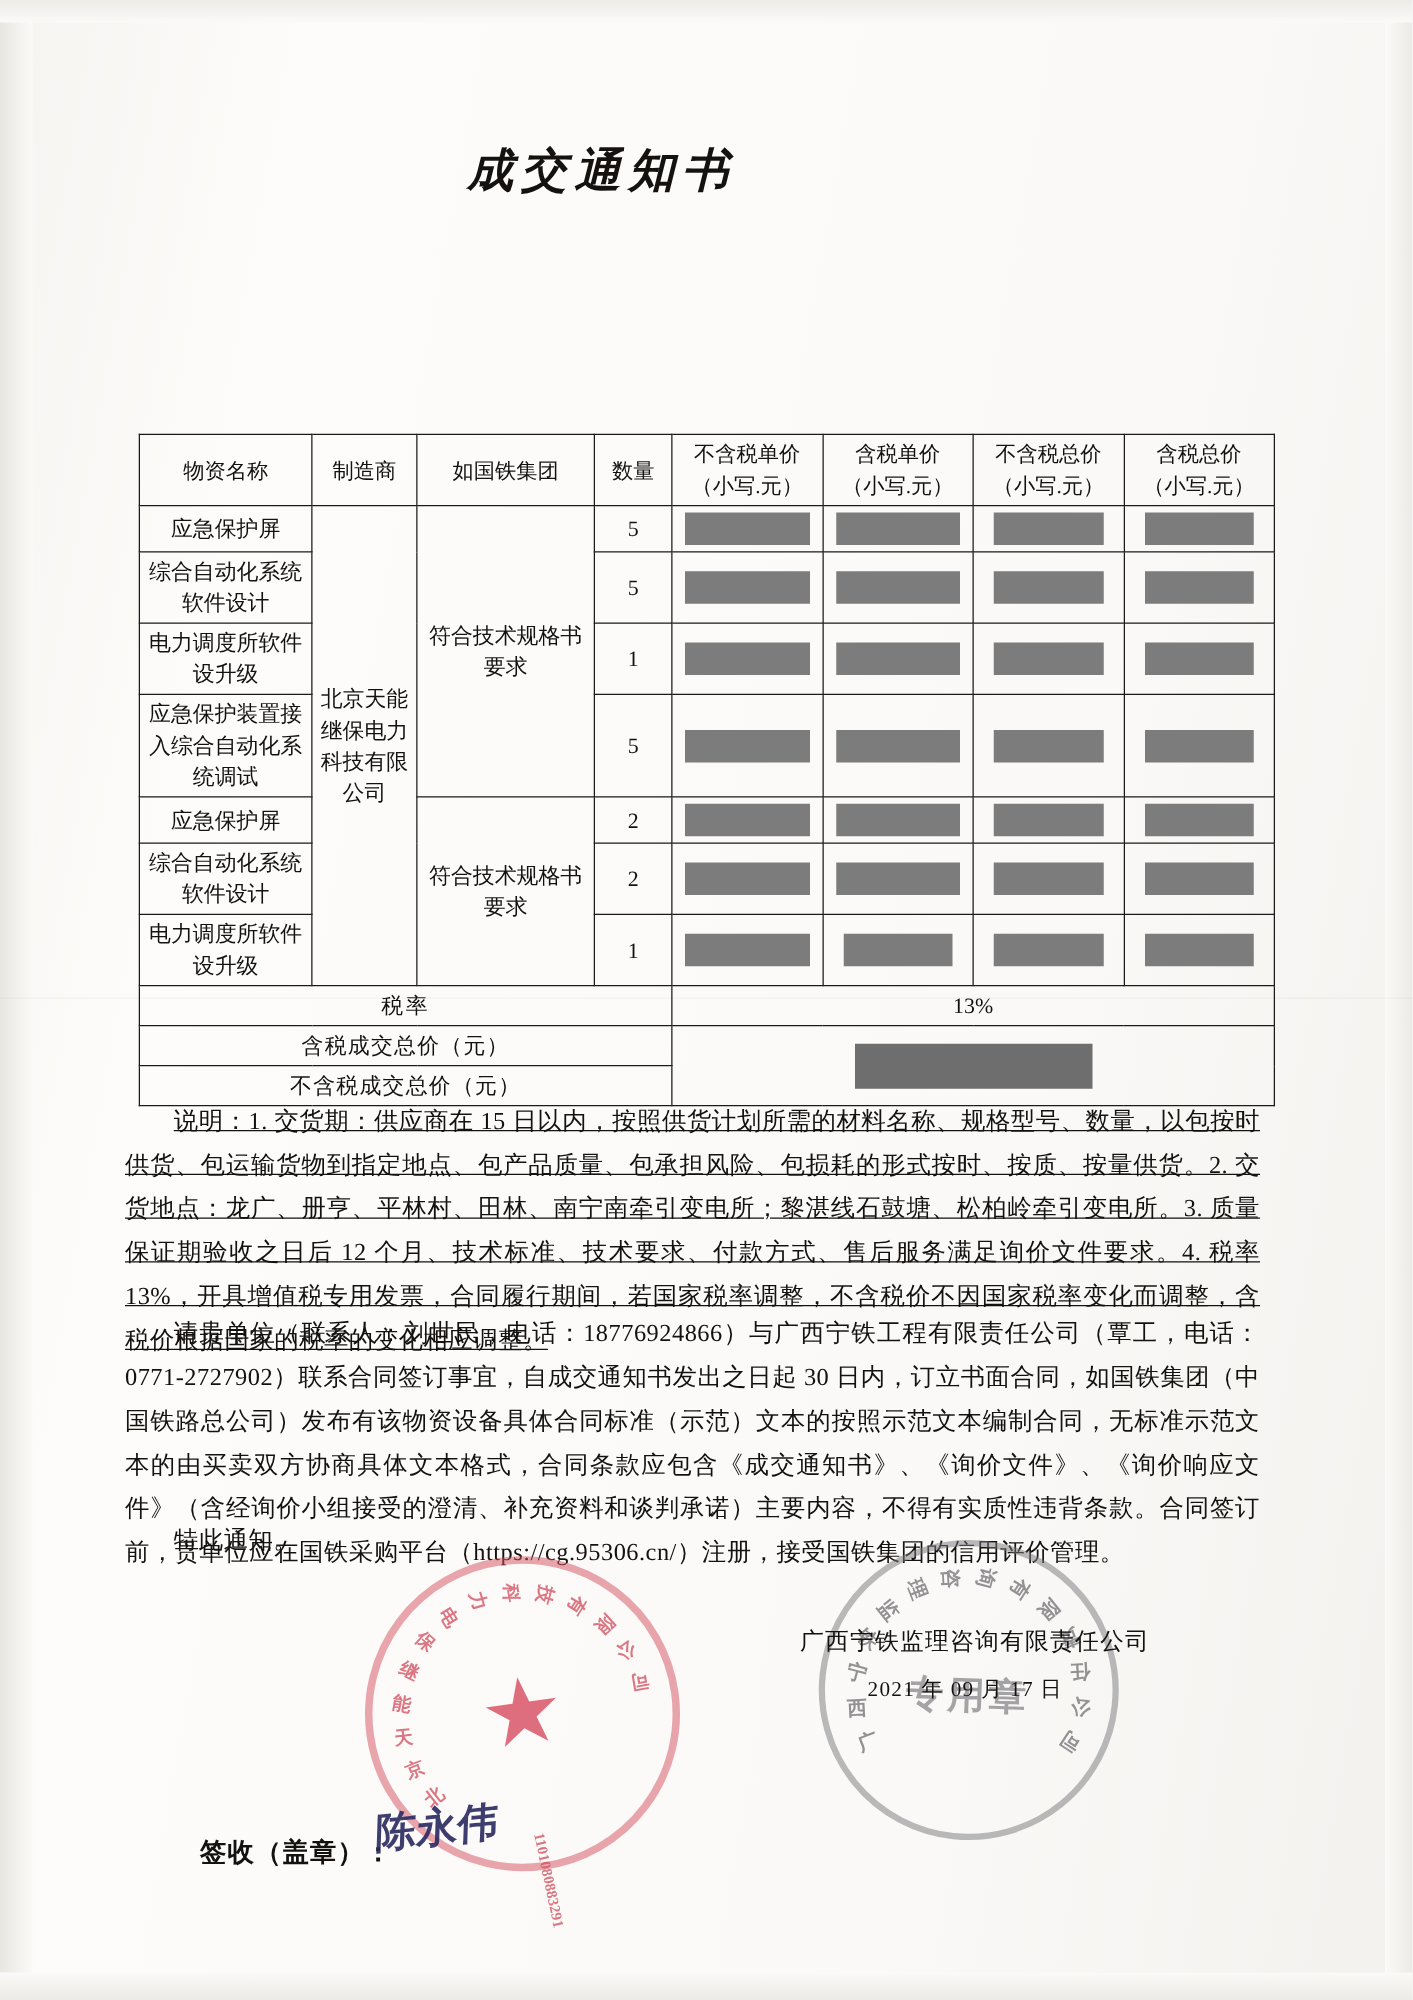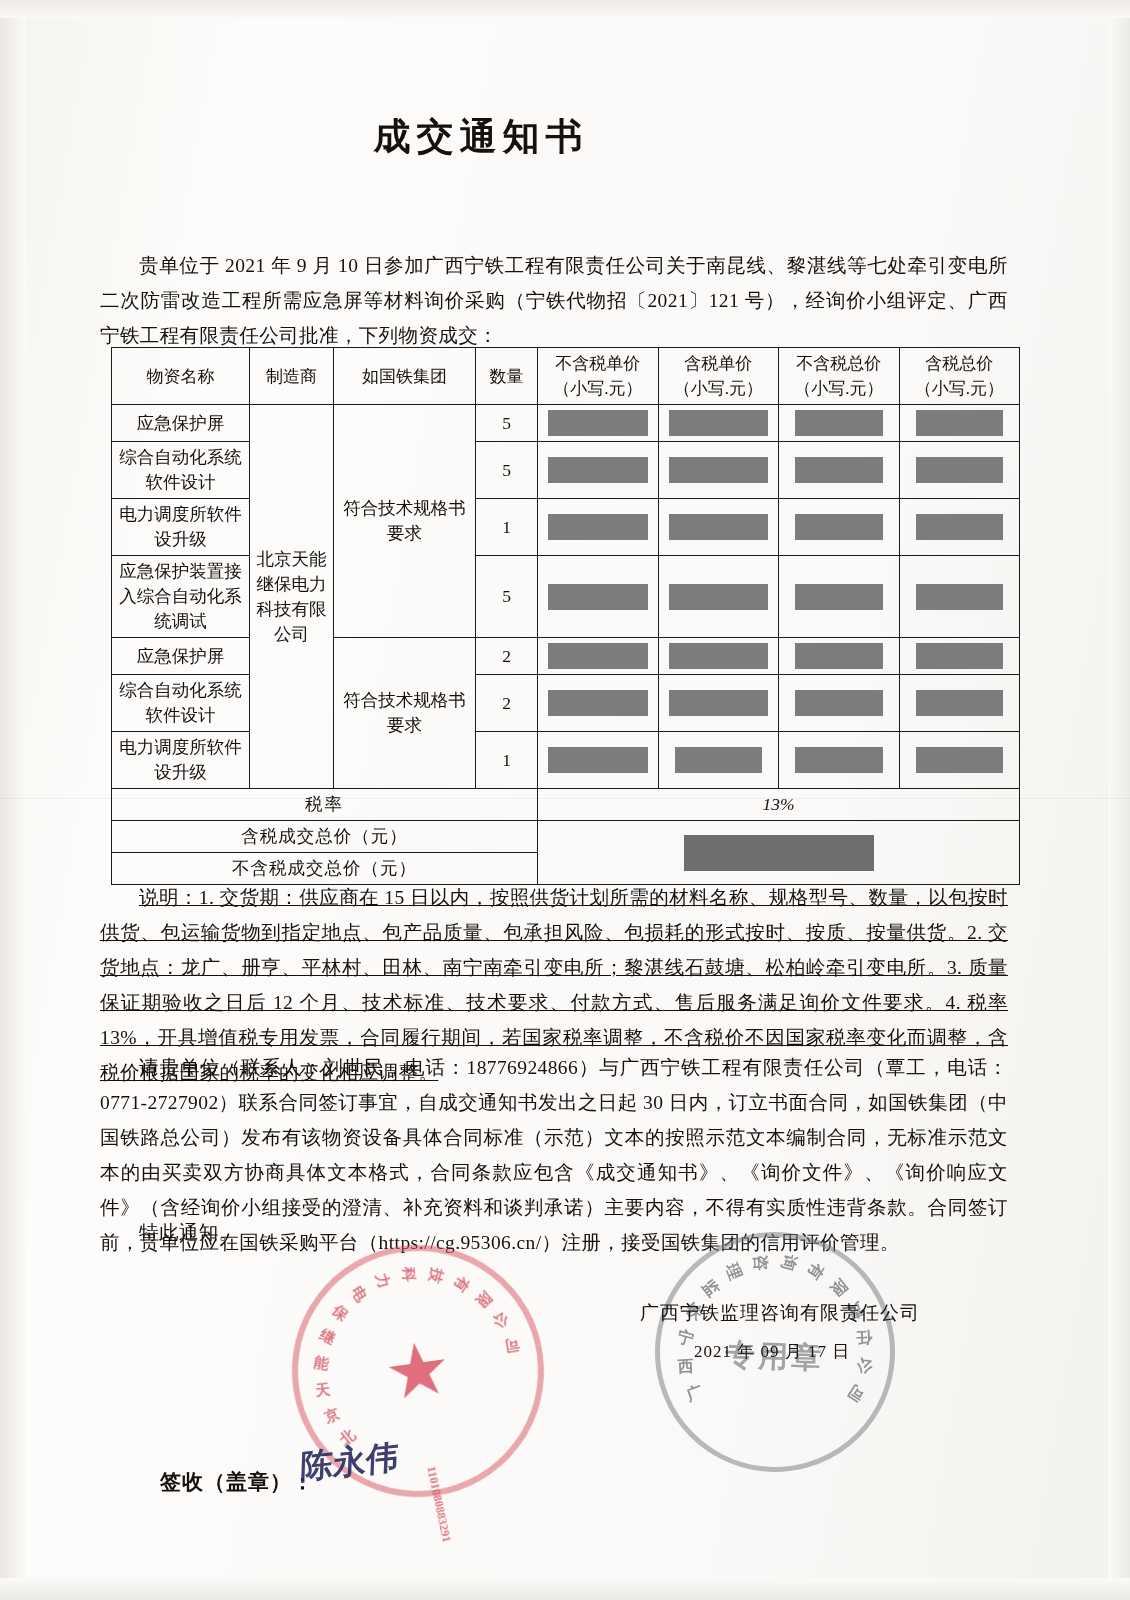--- a/index.html
+++ b/index.html
@@ -17,21 +17,21 @@
   }
   .paper-edge-l{position:absolute;left:0;top:0;width:26px;height:100%;background:linear-gradient(90deg,#e9e6e1,#fbfaf8);}
   .paper-edge-r{position:absolute;right:0;top:0;width:22px;height:100%;background:linear-gradient(270deg,#eceae6,#fbfaf8);}
   .paper-edge-t{position:absolute;left:0;top:0;height:18px;width:100%;background:linear-gradient(180deg,#eeebe7,#fbfaf8);}
   .paper-edge-b{position:absolute;left:0;bottom:0;height:22px;width:100%;background:linear-gradient(0deg,#eceae6,#fbfaf8);}
 
   .content{position:absolute;left:0;top:0;width:1130px;height:1600px;}
 
   .doc-title{
     position:absolute;top:112px;left:0;width:962px;text-align:center;
-    font-size:37px;font-weight:bold;letter-spacing:6px;
+    font-size:37px;font-weight:bold;letter-spacing:6px;font-style:italic;
   }
 
   .unit-line{
     position:absolute;left:100px;top:192px;
     font-size:21px;font-weight:bold;letter-spacing:1px;
   }
   .unit-name{margin-left:16px;}
 
   .para{
     position:absolute;left:100px;width:908px;
@@ -58,21 +58,21 @@
   .c-maker{width:84px;}
   .c-spec{width:142px;}
   .c-qty{width:62px;}
   .c-money{width:120.5px;}
   .redact{
     display:block;background:#7c7c7c;height:26px;margin:2px 8px;
   }
   .redact.sm{margin:2px 14px;}
   .maker-cell{line-height:24px;font-size:17px;}
   .rate-label{font-size:19px;letter-spacing:2px;}
-  .rate-val{font-size:19px;font-weight:bold;font-style:italic;}
+  .rate-val{font-size:19px;font-weight:bold;}
   .total-label{font-size:19px;letter-spacing:1px;}
   .total-redact{background:#6e6e6e;height:36px;margin:0 auto;width:190px;}
 
   
   #p-note{top:880px;text-decoration:underline;}
   #p-contact{top:1050px;}
   #p-notice{top:1215px;}
 
   
   .stamp-red{
@@ -131,21 +131,20 @@
   <div class="paper-edge-r"></div>
   <div class="paper-edge-t"></div>
   <div class="paper-edge-b"></div>
   <div class="fold-line"></div>
 
   <div class="content">
 
     <div class="doc-title">成交通知书</div>
 
 
-    <div class="para indent" id="p-intro">贵单位于 2021 年 9 月 10 日参加广西宁铁工程有限责任公司关于南昆线、黎湛线等七处牵引变电所二次防雷改造工程所需应急屏等材料询价采购（宁铁代物招〔2021〕121 号），经询价小组评定、广西宁铁工程有限责任公司批准，下列物资成交：</div>
 
     <table class="tbl">
       <colgroup>
         <col class="c-name">
           <col class="c-maker">
           <col class="c-spec">
           <col class="c-qty">
         <col class="c-money">
           <col class="c-money">
           <col class="c-money">

